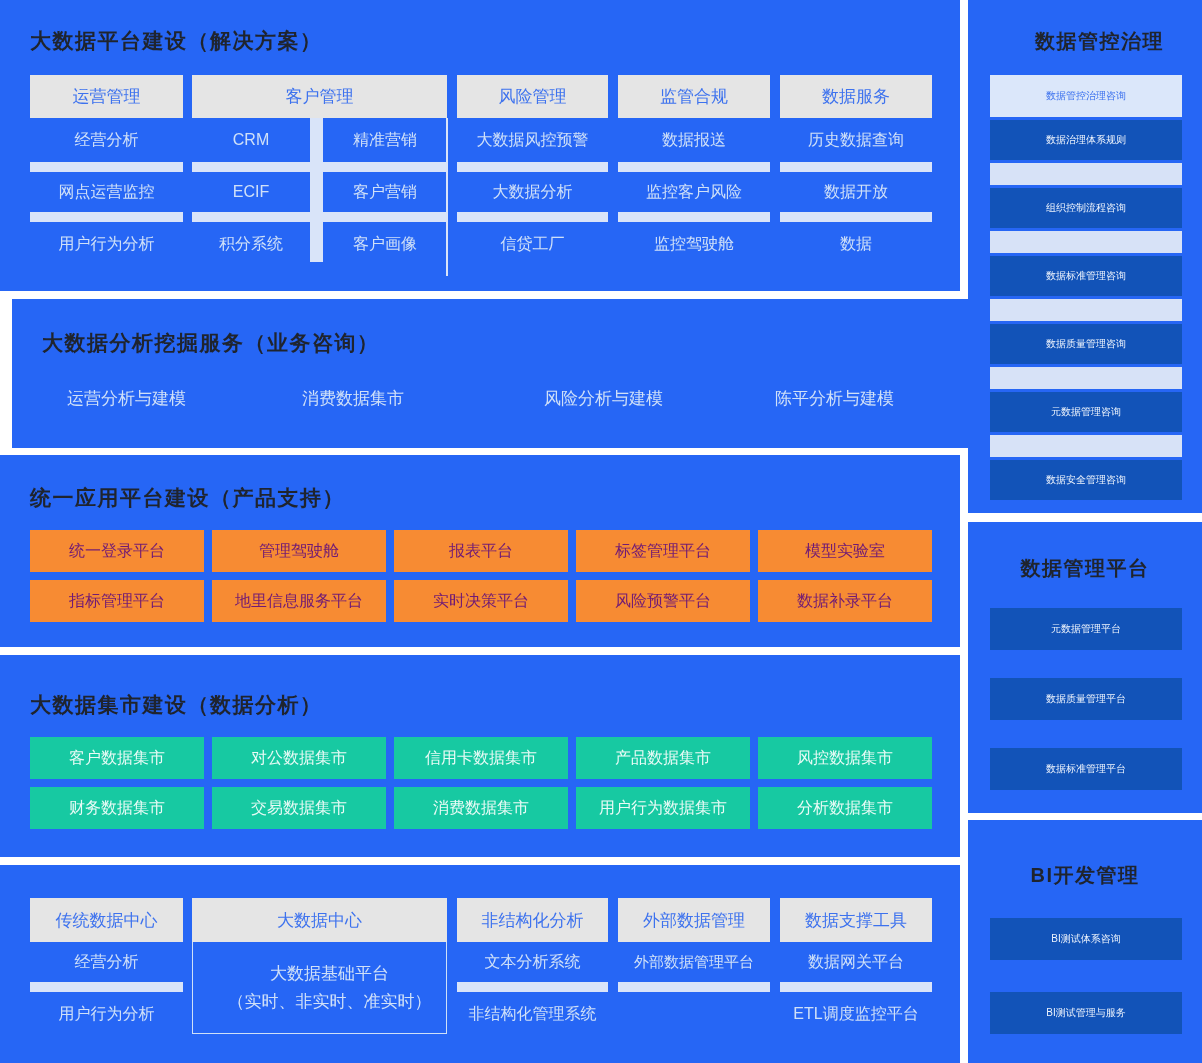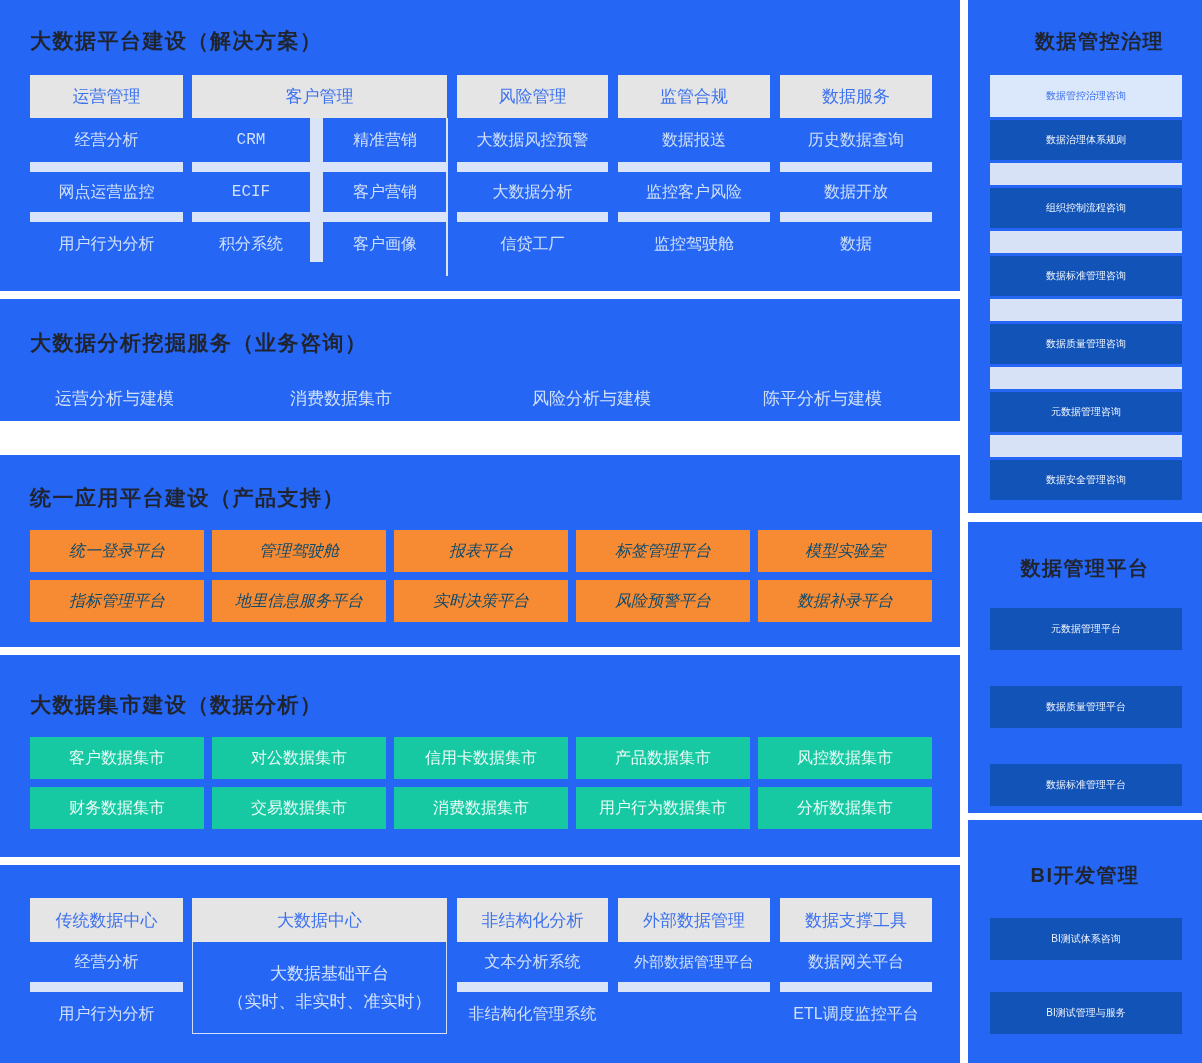--- a/index.html
+++ b/index.html
@@ -7,27 +7,27 @@
   .stage{position:relative;width:1202px;height:1063px;background:#ffffff;overflow:hidden;}
   .panel{position:absolute;background:#2666f5;}
   .ptitle{position:absolute;font-size:21px;font-weight:700;color:#1f242e;letter-spacing:1.5px;white-space:nowrap;}
   .col{position:absolute;top:75px;}
   .fcol{position:absolute;top:33px;}
   .colhead{height:43px;background:#e5e5e5;color:#3d72ee;font-size:17px;display:flex;align-items:center;justify-content:center;white-space:nowrap;}
   .cell{color:#cfe0f8;font-size:16px;display:flex;align-items:center;justify-content:center;white-space:nowrap;}
   .c44{height:44px;}
   .c40{height:40px;}
   .bar{height:10px;background:#d9e4f9;}
-  .subrow{display:flex;font-family:Liberation Mono, monospace;}
+  .subrow{display:flex;}
   .vbar{width:13px;background:#d9e4f9;height:144px;}
   .vline{position:absolute;width:2px;background:#d9e4f9;}
   .mitem{position:absolute;top:88px;font-size:17px;color:#cfe0f8;white-space:nowrap;}
   .grid5{position:absolute;left:30px;width:902px;display:grid;grid-template-columns:repeat(5,1fr);column-gap:8px;row-gap:8px;}
   .chip{height:42px;display:flex;align-items:center;justify-content:center;font-size:16px;white-space:nowrap;}
-  .chip.orange{background:#f78b33;color:#0c4a6e;font-style:italic;}
+  .chip.orange{background:#f78b33;color:#701a75;}
   .chip.green{background:#17c9a2;color:#e9fbf6;}
   .fbox{border:1px solid #cfe0f8;border-top:none;height:91px;display:flex;flex-direction:column;align-items:center;justify-content:center;gap:5px;color:#cfe0f8;font-size:17px;padding-left:20px;}
   .fbox span{display:block;white-space:nowrap;}
   .rtitle{position:absolute;left:0;width:100%;text-align:center;font-size:20px;font-weight:700;color:#1f242e;letter-spacing:1.5px;}
   .rstack{position:absolute;left:22px;width:192px;display:flex;flex-direction:column;}
   .ritem{height:40px;background:#1253b8;color:#eef4fd;font-size:10px;display:flex;align-items:center;justify-content:center;white-space:nowrap;}
   .ritem.rlead{height:42px;background:#dbe7fa;color:#3d72ee;}
   .rspacer{height:22px;background:#d7e2f7;}
 </style>
 </head>
@@ -90,21 +90,21 @@
     <div class="col" style="left:780px;width:152px">
       <div class="colhead">数据服务</div>
       <div class="cell c44">历史数据查询</div>
       <div class="bar"></div>
       <div class="cell c40">数据开放</div>
       <div class="bar"></div>
       <div class="cell c44">数据</div>
     </div>
   </div>
 
-  <div class="panel" style="left:0;top:299px;width:960px;height:122px">
+  <div class="panel" style="left:12px;top:299px;width:960px;height:149px">
     <div class="ptitle" style="left:30px;top:30px">大数据分析挖掘服务（业务咨询）</div>
     <div class="mitem" style="left:55px">运营分析与建模</div>
     <div class="mitem" style="left:290px">消费数据集市</div>
     <div class="mitem" style="left:532px">风险分析与建模</div>
     <div class="mitem" style="left:763px">陈平分析与建模</div>
   </div>
 
   <div class="panel" style="left:0;top:455px;width:960px;height:192px">
     <div class="ptitle" style="left:30px;top:29px">统一应用平台建设（产品支持）</div>
     <div class="grid5" style="top:75px">
@@ -187,21 +187,21 @@
       <div class="ritem">数据质量管理咨询</div>
       <div class="rspacer"></div>
       <div class="ritem">元数据管理咨询</div>
       <div class="rspacer"></div>
       <div class="ritem">数据安全管理咨询</div>
     </div>
   </div>
 
   <div class="panel" style="left:968px;top:522px;width:234px;height:291px">
     <div class="rtitle" style="top:33px">数据管理平台</div>
-    <div class="rstack" style="top:86px;gap:36px">
+    <div class="rstack" style="top:86px;gap:28px">
       <div class="ritem" style="height:42px">元数据管理平台</div>
       <div class="ritem" style="height:42px">数据质量管理平台</div>
       <div class="ritem" style="height:42px">数据标准管理平台</div>
     </div>
   </div>
 
   <div class="panel" style="left:968px;top:820px;width:234px;height:243px">
     <div class="rtitle" style="top:42px">BI开发管理</div>
     <div class="rstack" style="top:98px;gap:32px">
       <div class="ritem" style="height:42px">BI测试体系咨询</div>

